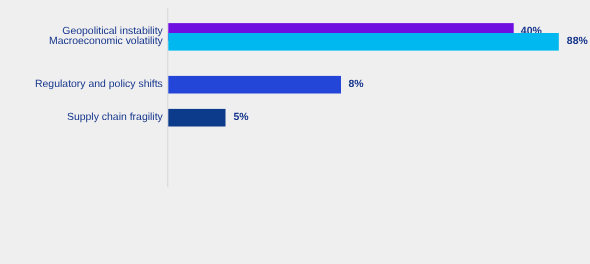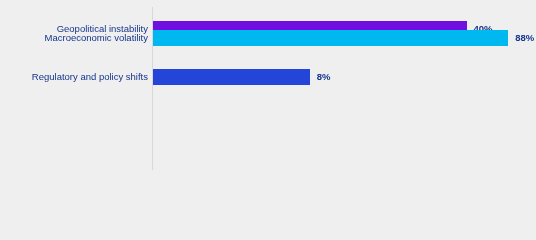--- a/index.html
+++ b/index.html
@@ -99,16 +99,23 @@
 
     <div class="bar-row" style="top:62px;">
       <div class="cat-label" style="color: rgb(21, 53, 140);">Regulatory and policy shifts</div>
       <div class="bar-wrap">
         <span class="bar" style="width: 156.75px; background: rgb(36, 70, 216);"></span>
         <span class="bar-value" style="color: rgb(21, 53, 140);">8%</span>
       </div>
     </div>
 
 
+    <div class="bar-row" style="top:92px;">
+      <div class="cat-label" style="color: rgb(21, 53, 140);">Supply chain fragility</div>
+      <div class="bar-wrap">
+        <span class="bar" style="width: 52.25px; background: rgb(13, 59, 140);"></span>
+        <span class="bar-value" style="color: rgb(21, 53, 140);">5%</span>
+      </div>
+    </div>
 
 
   </div>
 </div>
 
 </body></html>

